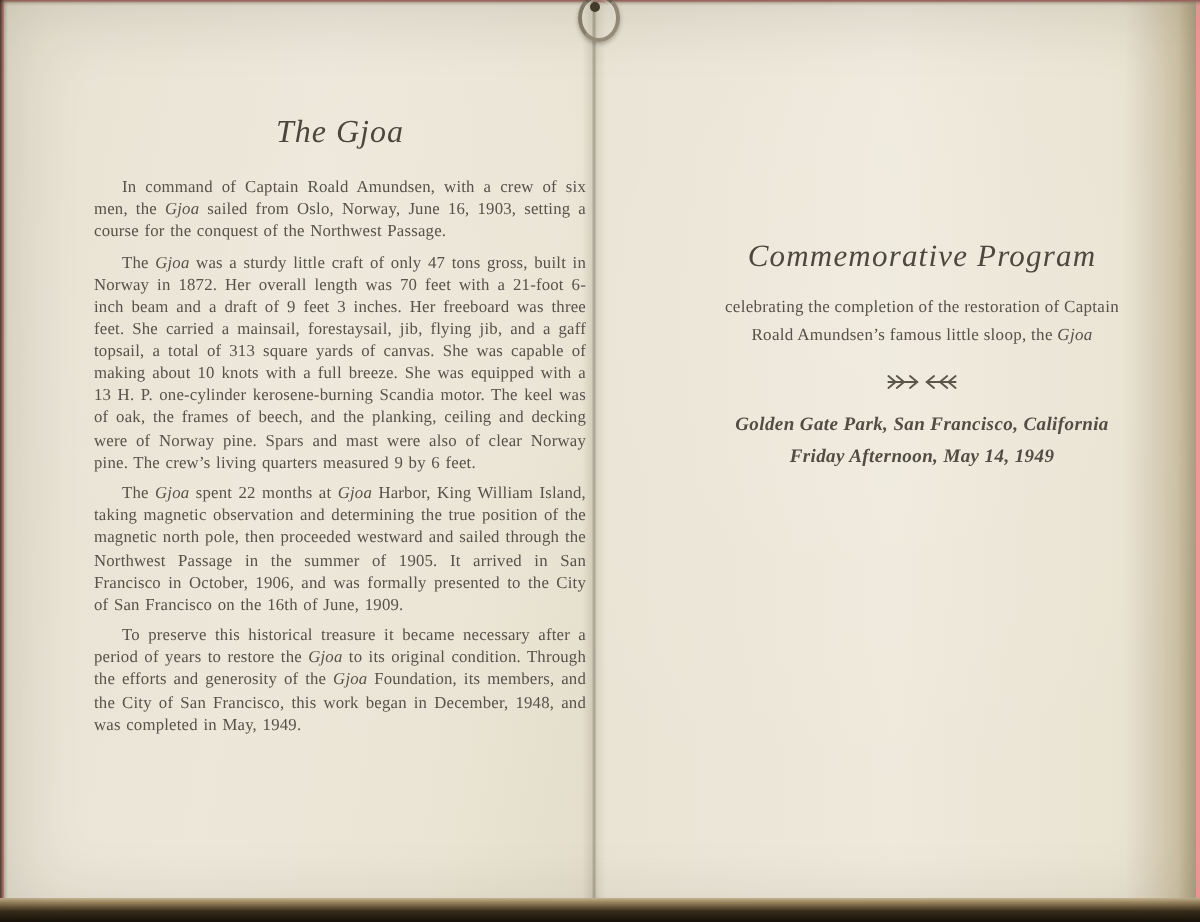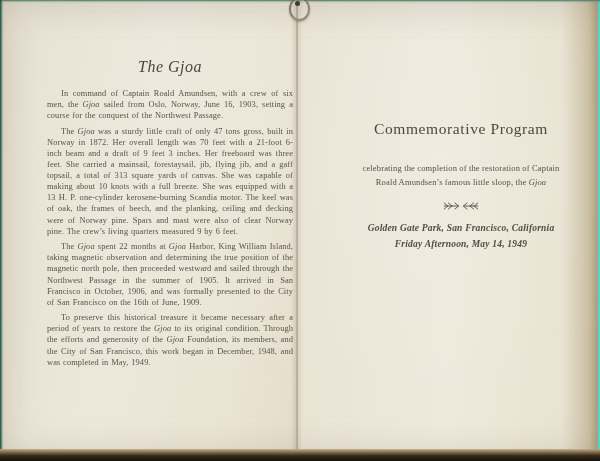--- a/index.html
+++ b/index.html
@@ -1,18 +1,18 @@
 <!DOCTYPE html>
 <html><head>
 <meta charset="utf-8">
 <style>
   html,body{margin:0;padding:0;background:#242019;}
   .photo{
     position:relative;width:600px;height:461px;overflow:hidden;
-    background:#5eead4;
+    background:#fca5a5;
     font-family:"Liberation Serif","DejaVu Serif",serif;
   }
   
   .page{position:absolute;top:1px;height:449px;}
   .page-left{
     left:2px;width:294px;
     background:
       radial-gradient(130% 100% at 70% 30%, rgba(255,255,255,.10), rgba(0,0,0,0) 60%),
       linear-gradient(100deg,#e7e1d1 0%,#ece7d9 45%,#eae4d4 78%,#e4ddcb 100%);
   }
@@ -65,23 +65,23 @@
   .left-content p{
     margin:0 0 4.5px 0;font-size:8.4px;line-height:11.1px;
     text-align:justify;text-indent:14px;letter-spacing:.1px;word-spacing:.6px;
   }
   .left-content p i, .rp-subtitle i{}
   
   .right-content{
     position:absolute;left:326px;top:120px;width:270px;text-align:center;color:#55514a;
   }
   .rp-title{
-    margin:0;font-weight:normal;font-size:15.5px;letter-spacing:.6px;color:#4c483f;
+    margin:0;font-style:italic;font-weight:normal;font-size:15.5px;letter-spacing:.6px;color:#4c483f;
   }
-  .rp-subtitle{margin-top:24px;font-size:8.5px;line-height:13.5px;letter-spacing:.15px;}
+  .rp-subtitle{margin-top:9px;font-size:8.5px;line-height:13.5px;letter-spacing:.15px;}
   .ornament{margin-top:11px;height:12px;}
   .ornament svg{display:inline-block;vertical-align:top;}
   .venue{margin-top:9px;font-style:italic;font-size:9.5px;line-height:15.5px;letter-spacing:.2px;color:#514d44;font-weight:bold;}
 </style>
 </head>
 <body>
 
 <div class="photo">
 
   <div class="page page-left"></div>

